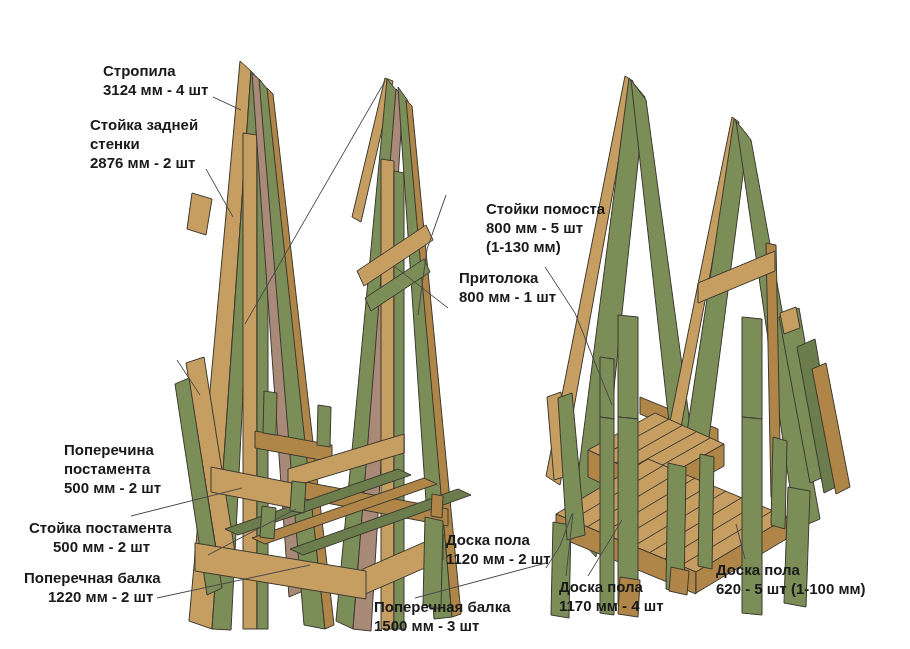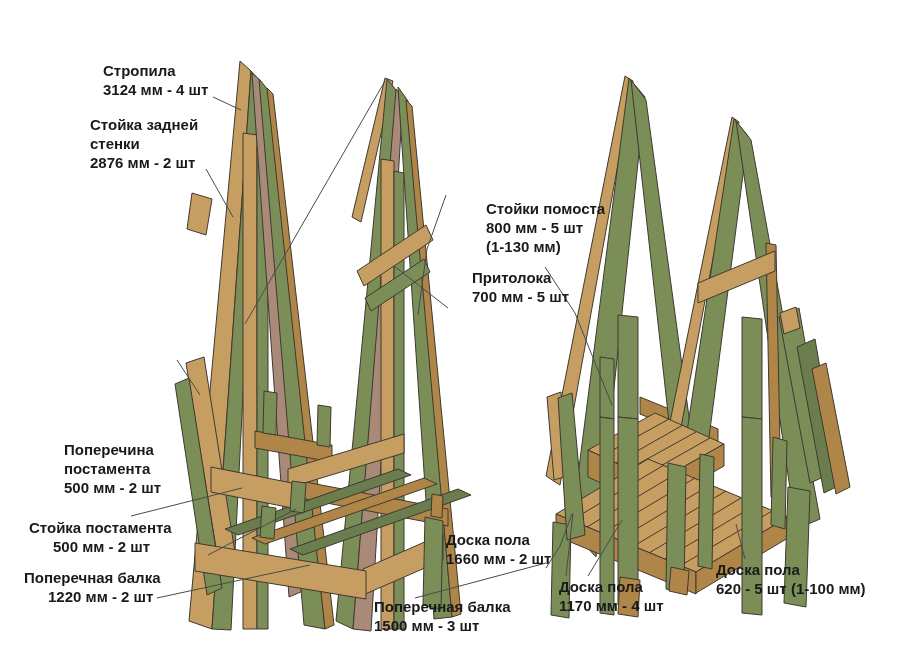--- a/index.html
+++ b/index.html
@@ -182,23 +182,23 @@
     <div>2876 мм - 2 шт</div>
   </div>
 
 
   <div class="label" style="left:486px;top:182px;">
     <div>Стойки помоста</div>
     <div>800 мм - 5 шт</div>
     <div>(1-130 мм)</div>
   </div>
 
-  <div class="label" style="left:472px;top:251px;">
+  <div class="label" style="left:459px;top:251px;">
     <div>Притолока</div>
-    <div>700 мм - 5 шт</div>
+    <div>800 мм - 1 шт</div>
   </div>
 
 
   <div class="label" style="left:64px;top:423px;">
     <div>Поперечина</div>
     <div>постамента</div>
     <div>500 мм - 2 шт</div>
   </div>
 
   <div class="label" style="left:29px;top:501px;">
@@ -206,21 +206,21 @@
     <div class="indent">500 мм - 2 шт</div>
   </div>
 
   <div class="label" style="left:24px;top:551px;">
     <div>Поперечная балка</div>
     <div class="indent">1220 мм - 2 шт</div>
   </div>
 
   <div class="label" style="left:446px;top:513px;">
     <div>Доска пола</div>
-    <div>1660 мм - 2 шт</div>
+    <div>1120 мм - 2 шт</div>
   </div>
 
   <div class="label" style="left:374px;top:580px;">
     <div>Поперечная балка</div>
     <div>1500 мм - 3 шт</div>
   </div>
 
   <div class="label" style="left:559px;top:560px;">
     <div>Доска пола</div>
     <div>1170 мм - 4 шт</div>

